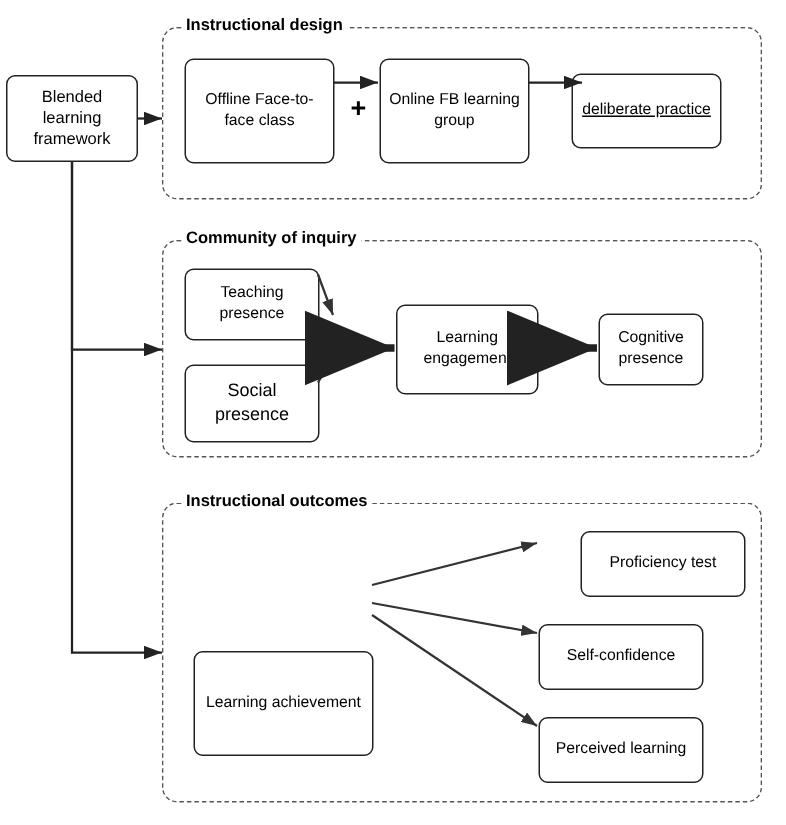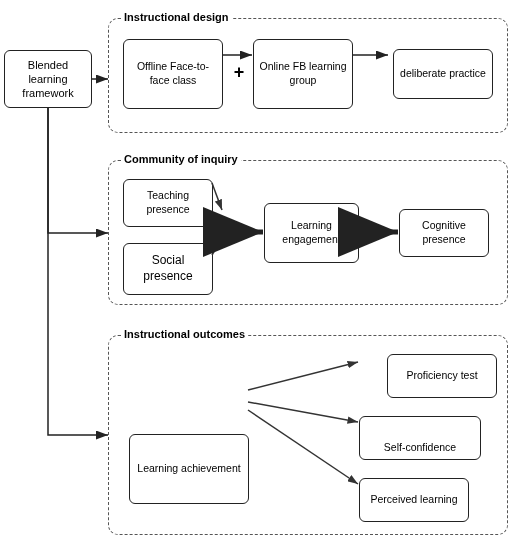--- a/index.html
+++ b/index.html
@@ -84,21 +84,21 @@
     </div>
 
     <div class="plus-sign" style="left:120px; top:38px; width:20px; height:30px;">
       <span>+</span>
     </div>
 
     <div class="box" style="left:144px; top:20px; width:100px; height:70px; font-size:10.5px;">
       <span>Online FB learning group</span>
     </div>
 
-    <div class="box" style="left:284px; top:30px; width:100px; height:50px; font-size:10.5px;">
+    <div class="box" style="left:272px; top:30px; width:100px; height:50px; font-size:10.5px;text-decoration:underline;">
       <span>deliberate practice</span>
     </div>
   </div>
 
   <div class="dashed-group" style="left:108px; top:160px; width:400px; height:145px;">
     <span class="group-label" style="top:-8px; left:12px;">
       <span>Community of inquiry</span>
     </span>
 
     <div class="box" style="left:14px; top:18px; width:90px; height:48px; font-size:10.5px;align-items:center;">
@@ -110,39 +110,39 @@
     </div>
 
     <div class="plus-sign" style="left:104px; top:60px; width:20px; height:24px; font-size:16px;">
       <span>+</span>
     </div>
 
     <div class="box" style="left:155px; top:42px; width:95px; height:60px; font-size:10.5px;">
       <span>Learning engagement</span>
     </div>
 
-    <div class="box" style="left:290px; top:48px; width:90px; height:48px; font-size:10.5px;">
+    <div class="box" style="left:290px; top:48px; width:70px; height:48px; font-size:10.5px;">
       <span>Cognitive presence</span>
     </div>
   </div>
 
   <div class="dashed-group" style="left:108px; top:335px; width:400px; height:200px;">
     <span class="group-label" style="top:-8px; left:12px;">
       <span>Instructional outcomes</span>
     </span>
 
     <div class="box" style="left:20px; top:55px; width:120px; height:70px; font-size:10.5px;margin-top:43px;">
       <span>Learning achievement</span>
     </div>
 
     <div class="box" style="left:250px; top:18px; width:110px; height:44px; font-size:10.5px;margin-left:28px;">
       <span>Proficiency test</span>
     </div>
 
-    <div class="box" style="left:250px; top:80px; width:122px; height:44px; font-size:10.5px;align-items:flex-end;">
+    <div class="box" style="left:250px; top:80px; width:110px; height:44px; font-size:10.5px;">
       <span>Self-confidence</span>
     </div>
 
     <div class="box" style="left:250px; top:142px; width:110px; height:44px; font-size:10.5px;">
       <span>Perceived learning</span>
     </div>
   </div>
 
   <svg class="arrows">
     <defs>

